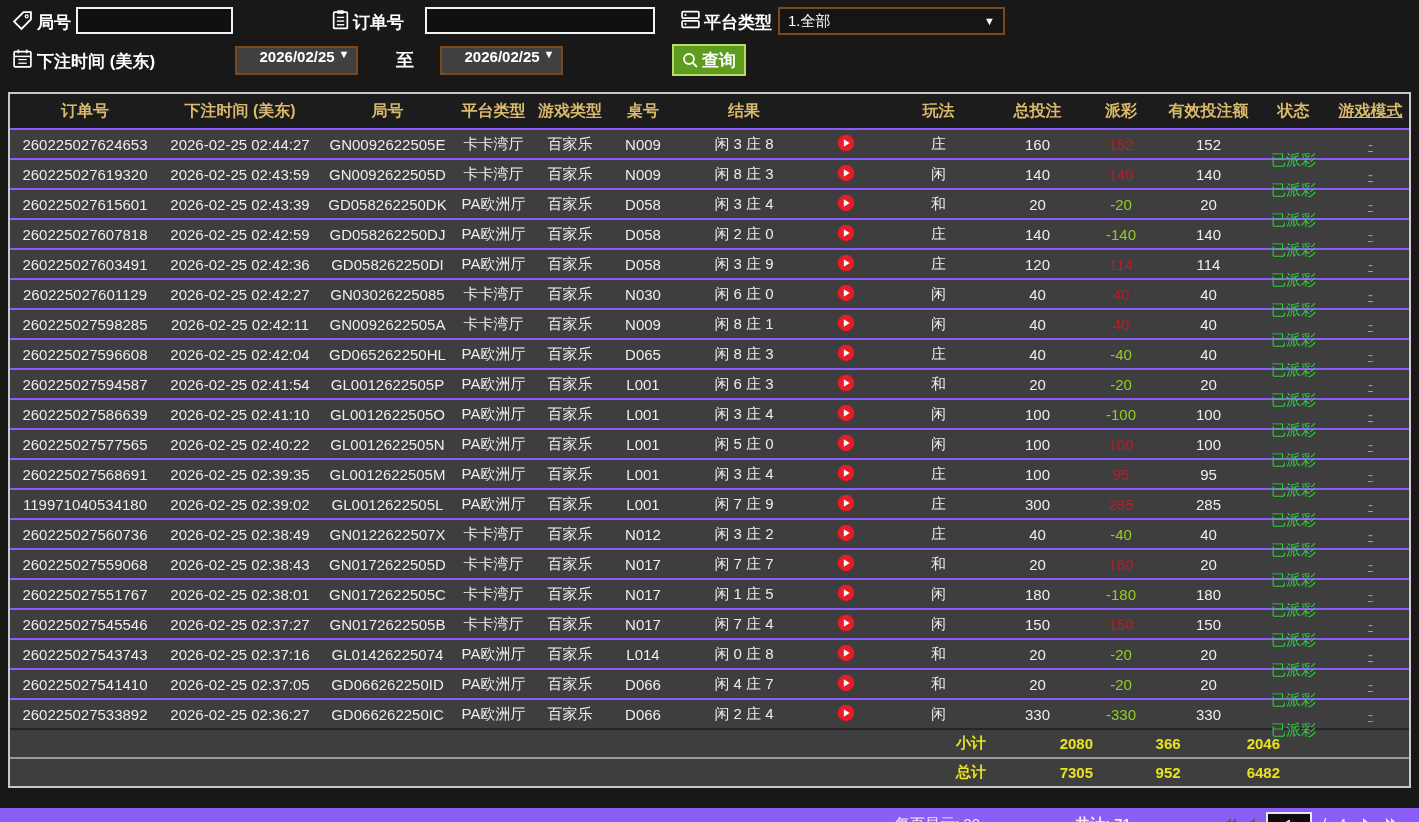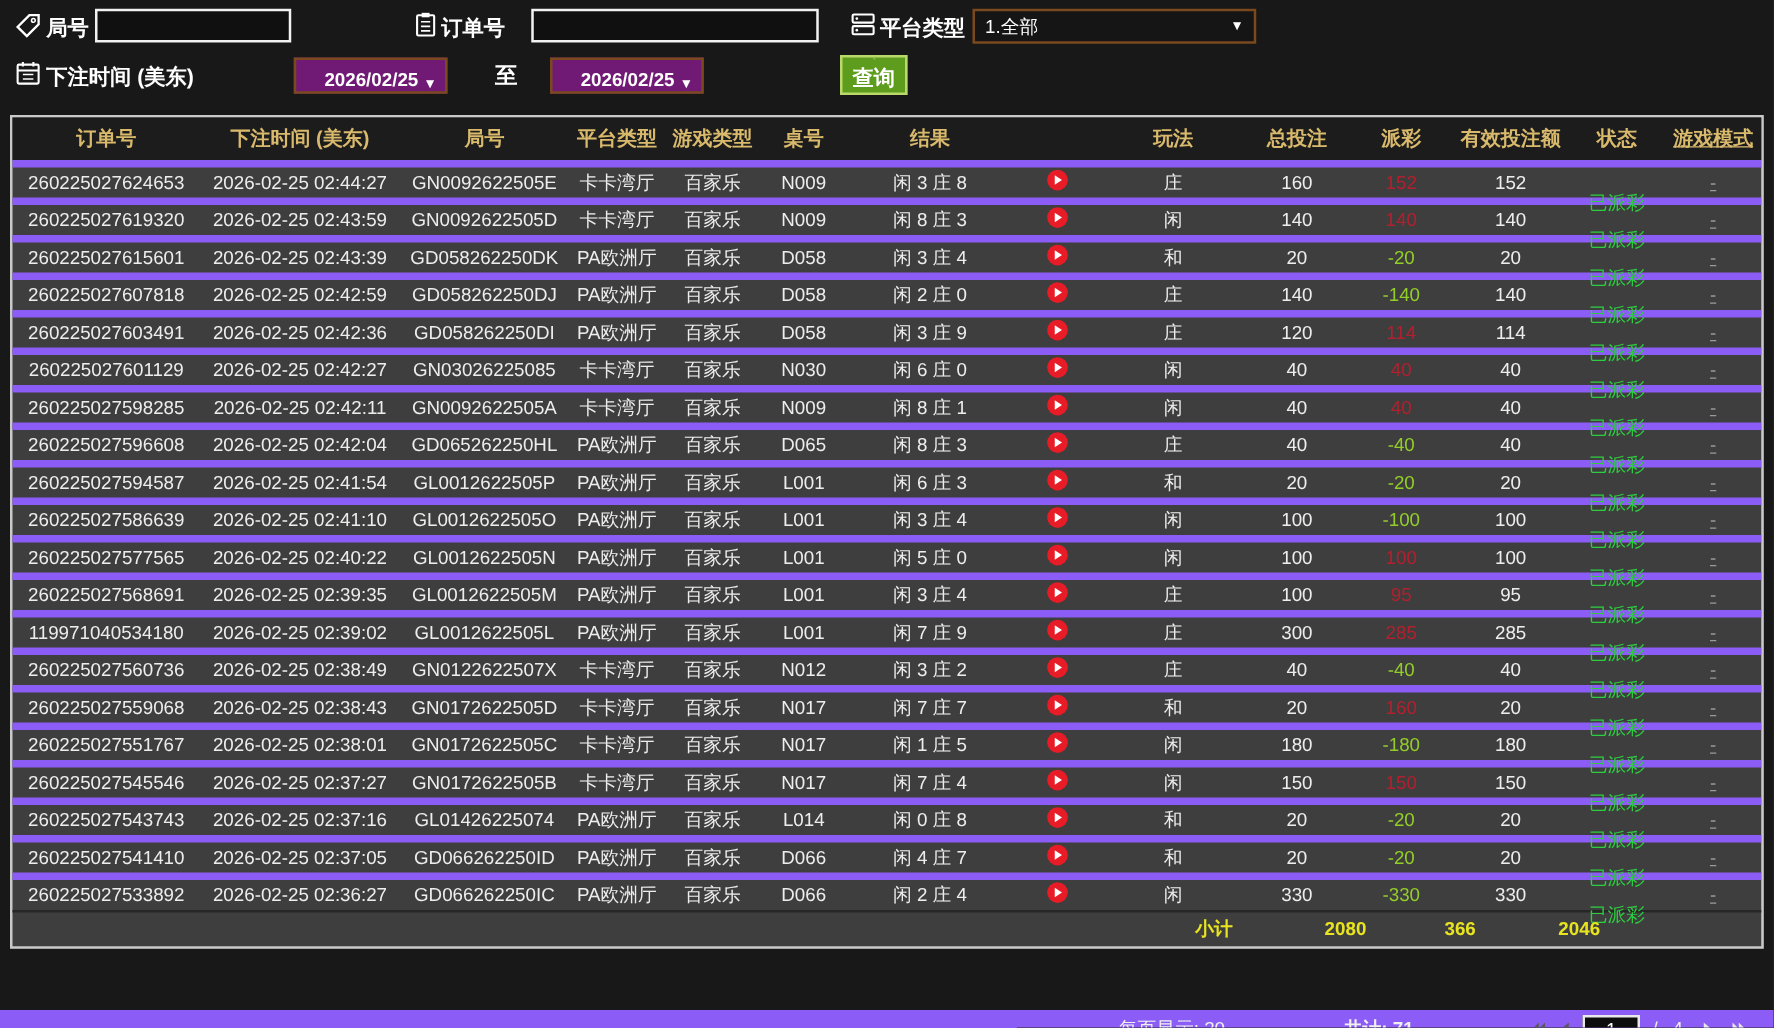--- a/index.html
+++ b/index.html
@@ -6,32 +6,32 @@
   html,body { width:1419px; height:822px; overflow:hidden; }
   body { background:#181818; font-family:"Liberation Sans", sans-serif; color:#f0f0f0; position:relative; }
 
   
   .flt-icon { position:absolute; width:21px; height:21px; }
   .flt-label { position:absolute; font-size:17px; font-weight:bold; color:#fff; white-space:nowrap; }
   .txt-input { position:absolute; background:#101010; border:2px solid #f2f2f2; height:27px; color:#fff; font-size:14px; padding:0 6px; outline:none; }
   .select-box { position:absolute; background:#151515; border:2px solid #7a4a1e; height:28px; display:flex; align-items:center; justify-content:space-between; padding:0 8px; cursor:pointer; }
   .select-box .val { font-size:15px; color:#fff; }
   .caret { font-size:11px; color:#fff; }
-  .date-btn { position:absolute; background:#701a75; border:2px solid #7a4a1e; height:29px; display:flex; align-items:flex-end; justify-content:center; gap:4px; cursor:pointer; font-weight:bold; font-size:15px; color:#fff;padding-left:16px; }
+  .date-btn { position:absolute; background:#404040; border:2px solid #7a4a1e; height:29px; display:flex; align-items:flex-start; justify-content:center; gap:4px; cursor:pointer; font-weight:bold; font-size:15px; color:#fff;padding-left:16px; }
   .to-label { position:absolute; font-size:18px; font-weight:bold; color:#fff; }
-  .query-btn { position:absolute; background:#5d9c1c; border:2px solid #b9d96a; height:32px; display:flex; align-items:center; justify-content:center; gap:3px; padding:0 8px; cursor:pointer;flex-direction:column; }
+  .query-btn { position:absolute; background:#5d9c1c; border:2px solid #b9d96a; height:32px; display:flex; align-items:center; justify-content:center; gap:3px; padding:0 8px; cursor:pointer; }
   .query-btn span { color:#fff; font-size:17px; font-weight:bold; }
 
   
   .grid { position:absolute; left:8px; top:92px; width:1403px; background:#3e3e3e; border:2px solid #c9c9c9; }
   .row { display:flex; align-items:center; height:30px; }
   .row > div { text-align:center; font-size:15px; color:#ededed; white-space:nowrap; overflow:hidden; }
   .hrow { height:34px; background:#1c1c1c; }
   .hrow > div { color:#d9b96c; font-weight:bold; font-size:16px; }
-  .trow { border-top:6px solid #8b5cf6; }
+  .trow { border-top:2px solid #8b5cf6; }
   .srow { border-top:2px solid #262626; height:29px;gap:19px; }
   .srow.grand { border-top:2px solid #9a9a9a; }
   .srow .sum-label, .srow .sum-val { color:#e8e41f; font-weight:bold; }
   .c1{width:150px}.c2{width:160px}.c3{width:135px}.c4{width:77px}.c5{width:76px}
   .c6{width:70px}.c7{width:132px}.c8{width:72px}.c9{width:113px}.c10{width:85px}
   .c11{width:82px}.c12{width:93px}.c13{width:77px}.c14{width:81px; flex:1;text-decoration:underline;}
   .payout[data-sign="pos"] { color:#b1202e; }
   .payout[data-sign="neg"] { color:#93cd28; }
   .status-cell { color:#2ecc40 !important;margin-top:32px; }
   .mode-cell { color:#9a9a9a !important; }
@@ -573,20 +573,36 @@
     <div class="c7"></div>
       <div class="c8"></div>
     <div class="c9 sum-label">小计</div>
     <div class="c10 sum-val">2080</div>
     <div class="c11 sum-val">366</div>
     <div class="c12 sum-val">2046</div>
     <div class="c13"></div>
       <div class="c14"></div>
   </div>
 
+  <div class="row srow grand">
+    <div class="c1"></div>
+      <div class="c2"></div>
+    <div class="c3"></div>
+      <div class="c4"></div>
+    <div class="c5"></div>
+      <div class="c6"></div>
+    <div class="c7"></div>
+      <div class="c8"></div>
+    <div class="c9 sum-label">总计</div>
+    <div class="c10 sum-val">7305</div>
+    <div class="c11 sum-val">952</div>
+    <div class="c12 sum-val">6482</div>
+    <div class="c13"></div>
+      <div class="c14"></div>
+  </div>
 </div>
 
 <div class="footer">
   <span style="left:895px;">每页显示: 20</span>
   <span style="left:1075px;font-weight:bold;">共计: 71</span>
 
   <svg class="pg-ico" style="left:1222px;" viewBox="0 0 16 16">
       <path d="M9 2 L3 8 L9 14 Z" fill="#5a5a5a"></path>
       <path d="M14 2 L8 8 L14 14 Z" fill="#5a5a5a"></path>
     </svg>

